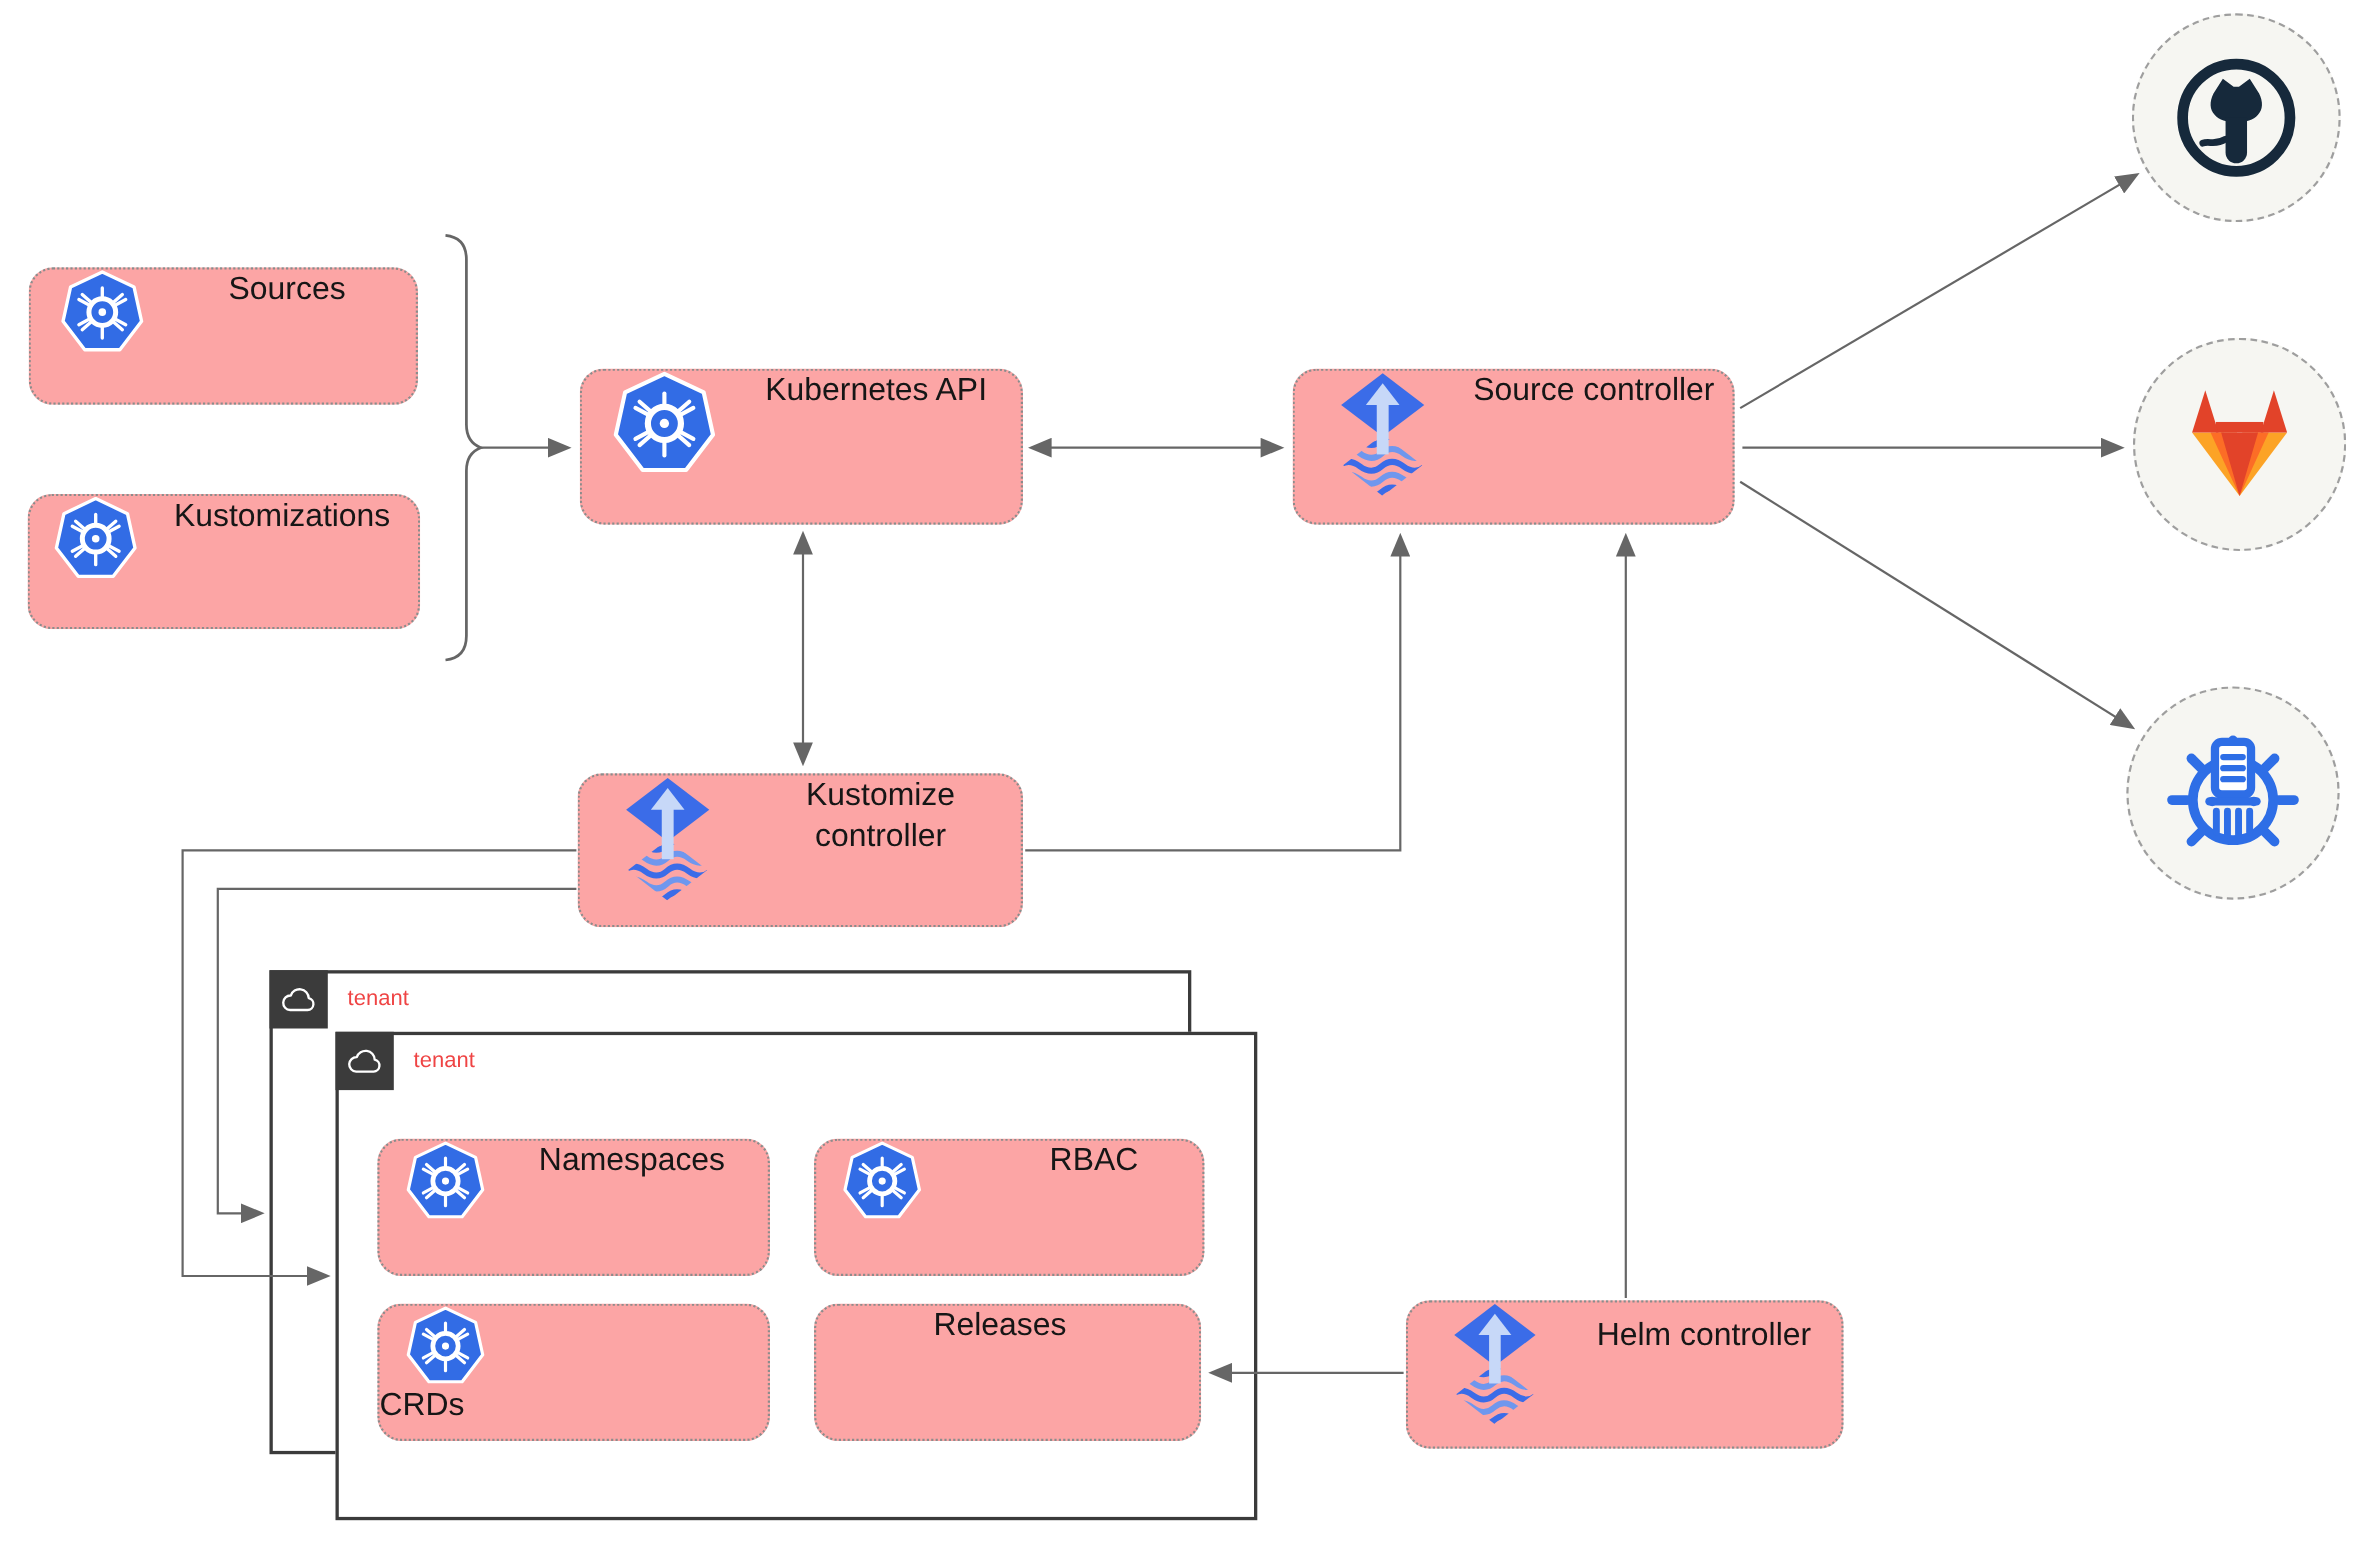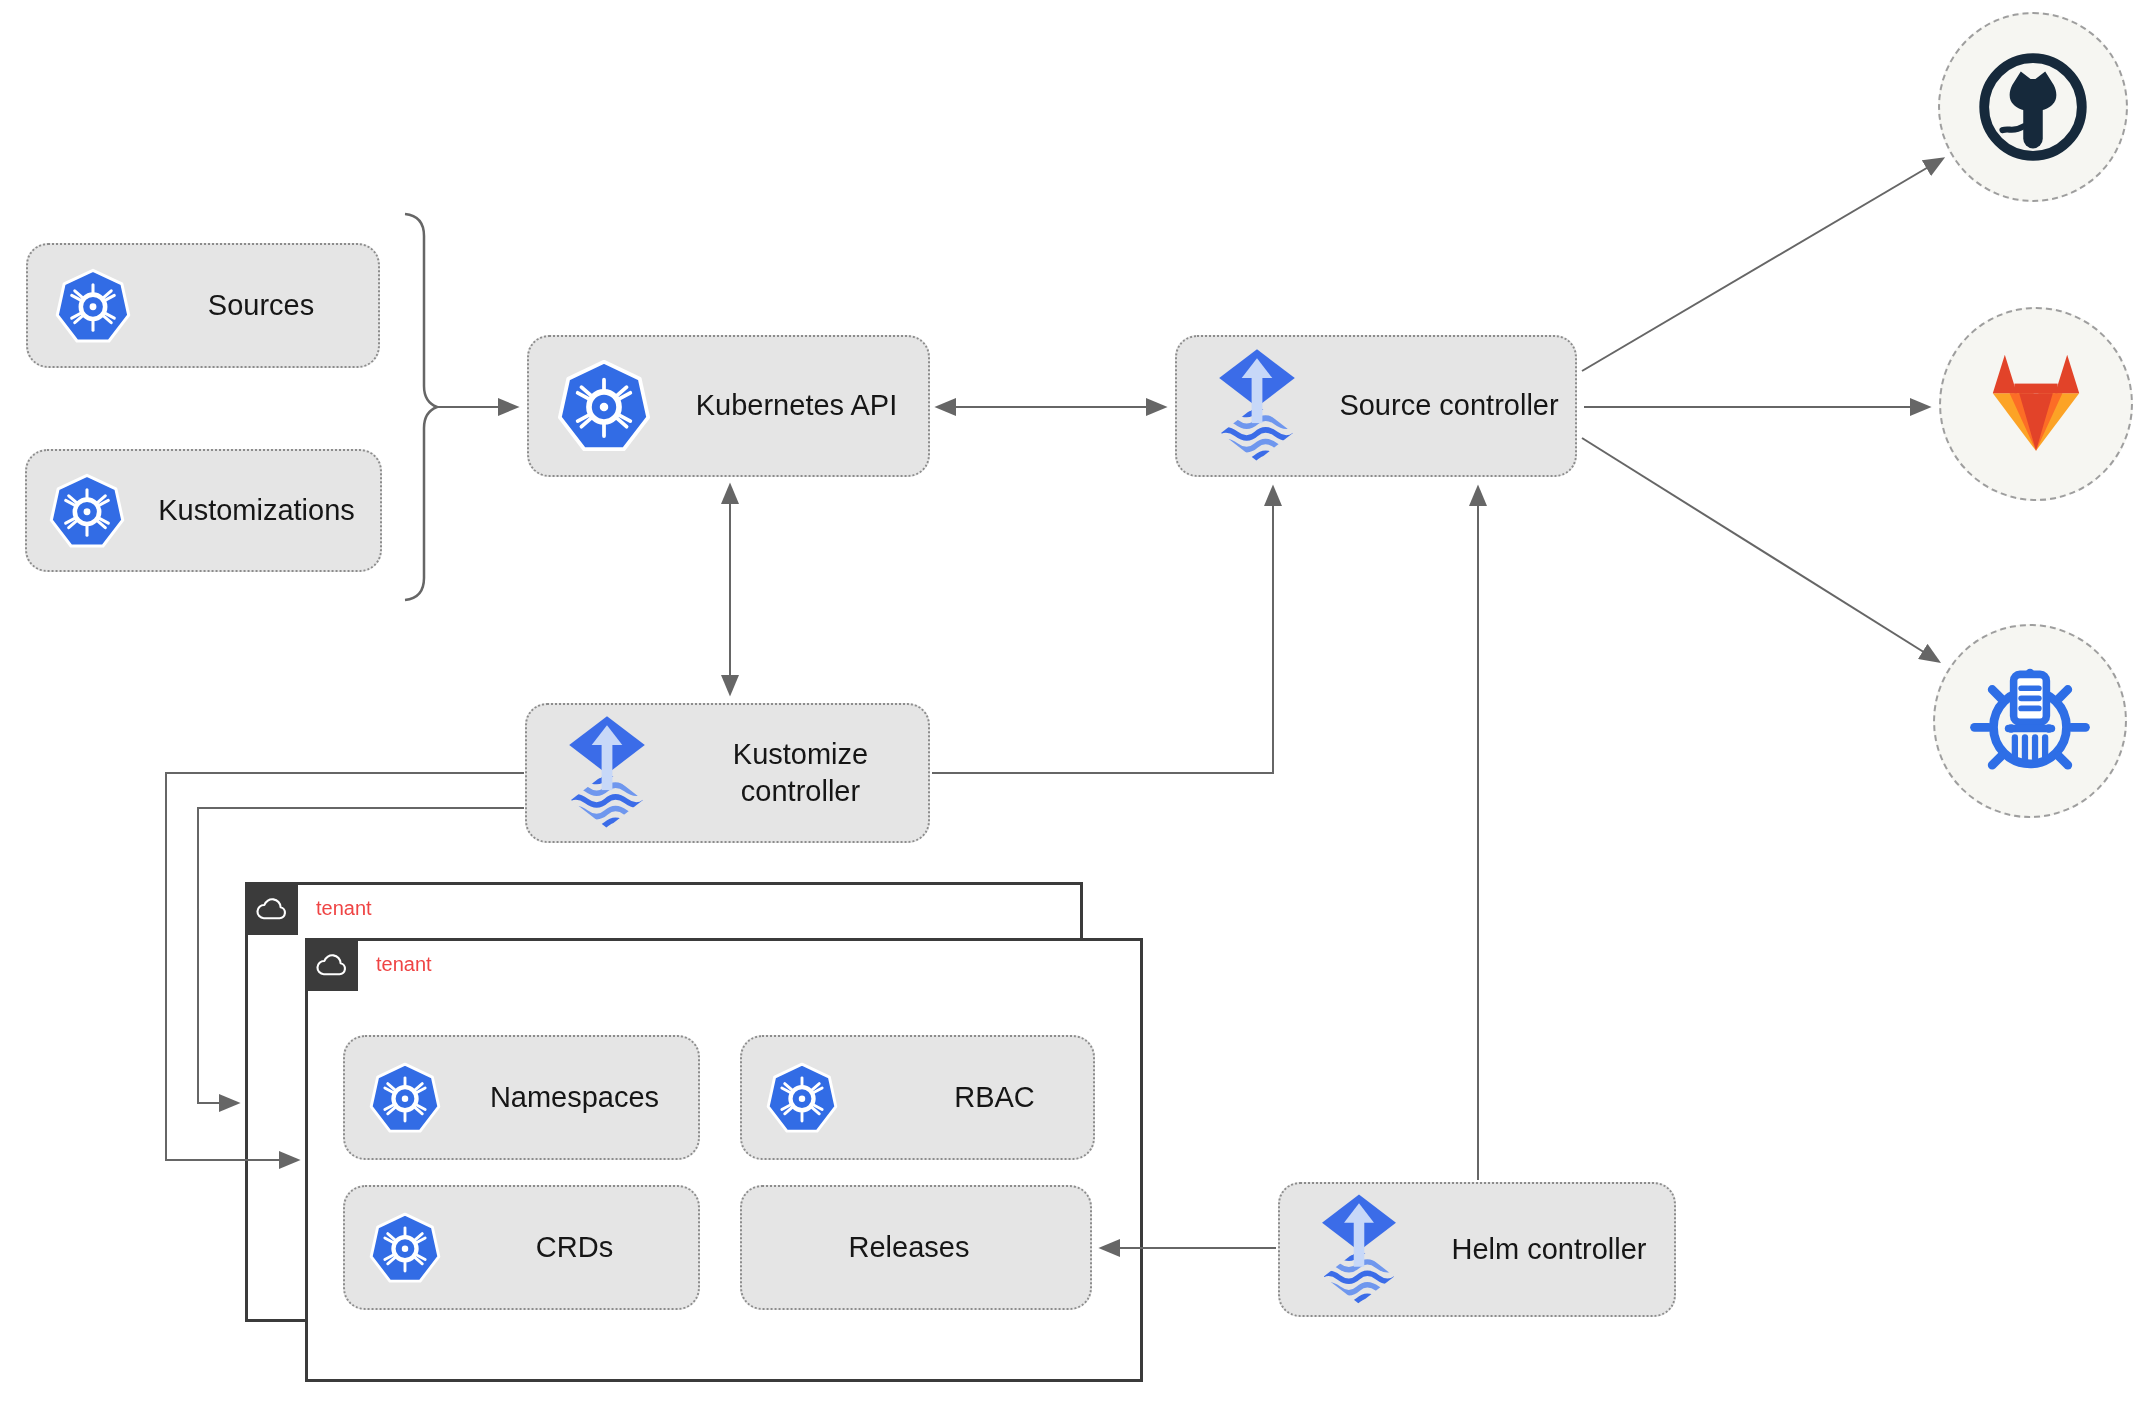--- a/index.html
+++ b/index.html
@@ -1,21 +1,21 @@
 <!DOCTYPE html>
 <html><head>
 <meta charset="utf-8">
 <style>
   html,body{margin:0;padding:0;background:#ffffff;}
   .canvas{position:relative;width:2144px;height:1407px;background:#ffffff;
           font-family:"Liberation Sans",sans-serif;overflow:hidden;}
 
   
-  .node{position:absolute;background:#e5e5e5;border:2px dotted #8c8c8c;border-radius:22px;
-        display:flex;align-items:center;box-sizing:border-box;}
+  .node{position:absolute;background:#fca5a5;border:2px dotted #8c8c8c;border-radius:22px;
+        display:flex;align-items:flex-start;box-sizing:border-box;}
   .node .ic{flex:0 0 auto;display:flex;align-items:center;justify-content:center;}
   .node .lbl{flex:1 1 auto;text-align:center;color:#161616;font-size:29px;line-height:1.28;
              padding-right:14px;}
 
   
   .tenant{position:absolute;background:#ffffff;border:3px solid #3b3b3b;box-sizing:border-box;}
   .tenant .badge{position:absolute;left:-3px;top:-3px;width:53px;height:53px;background:#3b3b3b;
                  display:flex;align-items:center;justify-content:center;}
   .tenant .tlabel{position:absolute;left:68px;top:-3px;height:53px;display:flex;align-items:center;
                   color:#ef4444;font-size:20px;}
@@ -225,21 +225,21 @@
           <line x1="26" y1="72" x2="74" y2="30"></line>
             <line x1="74" y1="72" x2="26" y2="30"></line>
         </g>
         <circle cx="50" cy="51" r="16" fill="#326ce5" stroke="#ffffff" stroke-width="6"></circle>
         <circle cx="50" cy="51" r="4.5" fill="#ffffff"></circle>
       </svg>
     </span>
     <span class="lbl">RBAC</span>
   </div>
 
-  <div class="node" style="left:343px;top:1185px;width:357px;height:125px;">
+  <div class="node" style="left:343px;top:1185px;width:357px;height:125px;flex-direction:column;">
     <span class="ic" style="width:120px;">
       <svg width="74" height="72" viewBox="0 0 100 100">
         <polygon points="50,3 88,21 97,62 71,96 29,96 3,62 12,21" fill="#326ce5" stroke="#ffffff" stroke-width="4" stroke-linejoin="round"></polygon>
         <g stroke="#ffffff" stroke-width="4" stroke-linecap="round">
           <line x1="50" y1="22" x2="50" y2="82"></line>
             <line x1="22" y1="36" x2="78" y2="66"></line>
             <line x1="78" y1="36" x2="22" y2="66"></line>
           <line x1="26" y1="72" x2="74" y2="30"></line>
             <line x1="74" y1="72" x2="26" y2="30"></line>
         </g>

